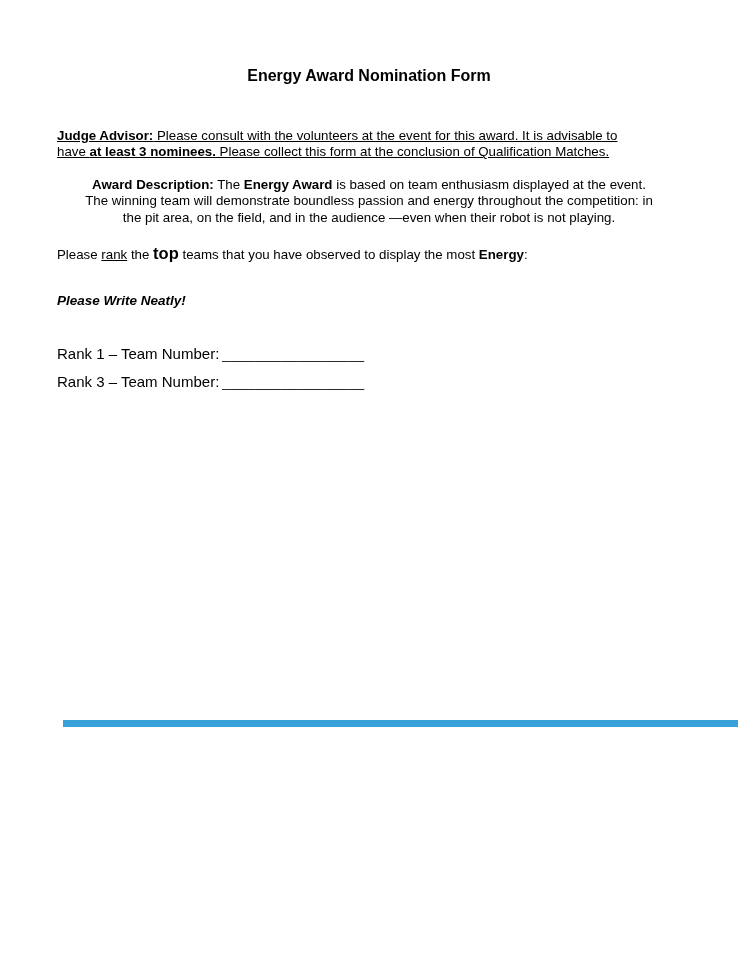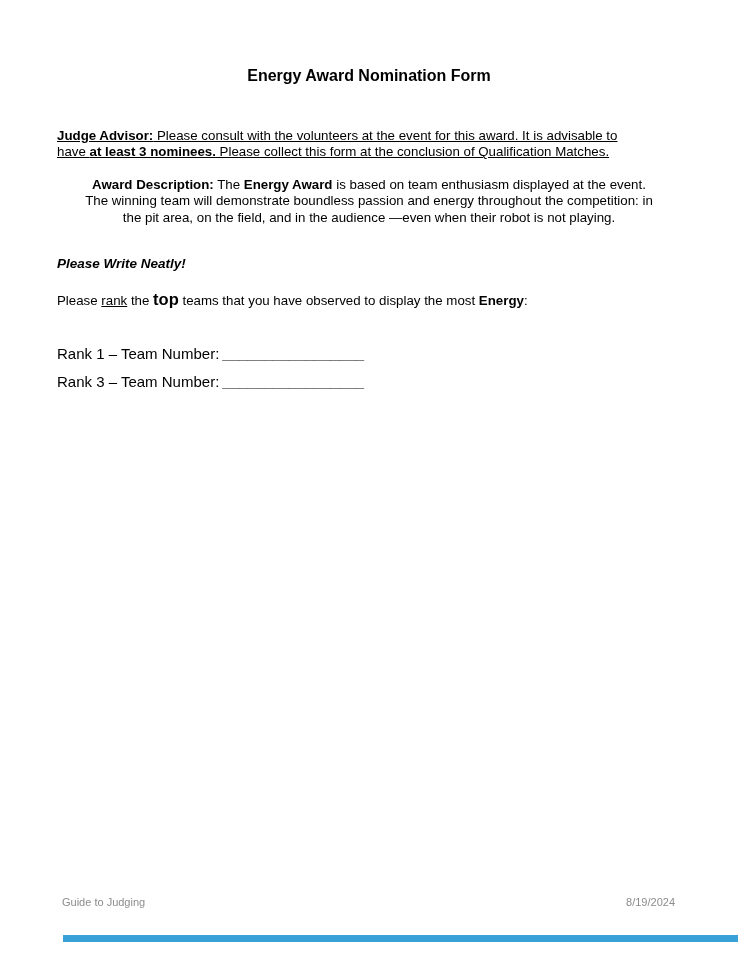--- a/index.html
+++ b/index.html
@@ -1,19 +1,19 @@
 <!DOCTYPE html>
 <html><head>
 <meta charset="utf-8">
 <style>
   html, body { margin: 0; padding: 0; background: #ffffff; }
   .page {
     position: relative;
     width: 738px;
-    height: 942px;
+    height: 727px;
     background: #ffffff;
     font-family: "Liberation Sans", sans-serif;
     color: #000000;
     overflow: hidden;
   }
   .content { padding: 66px 57px 0 57px; }
   .title {
     margin: 0;
     font-size: 16px;
     line-height: 20px;
@@ -33,21 +33,21 @@
   .u   { text-decoration: underline; }
   .big { font-weight: 700; font-size: 16.5px; }
   .neatly {
     margin-top: 30px;
     font-size: 13.5px;
     font-weight: 700;
     font-style: italic;
   }
   .ranks { margin-top: 31px; font-size: 15px; }
   .rank-row { line-height: 27.2px; white-space: pre; }
-  .rank-blank { margin-left: 3px; color: #1a1a1a; font-weight: bold; }
+  .rank-blank { margin-left: 3px; color: #1a1a1a; }
   .footer-left, .footer-right {
     position: absolute;
     top: 896px;
     font-size: 11px;
     color: #8c8c8c;
   }
   .footer-left  { left: 62px; }
   .footer-right { right: 63px; padding-left: 24px; }
   .next-page-edge {
     position: absolute;
@@ -65,23 +65,23 @@
 
     <h1 class="title">Energy Award Nomination Form</h1>
 
     <p class="para p1"><span class="b">Judge Advisor:</span><span> Please consult with the volunteers at the event for this award. It is advisable to
 have </span><span class="b">at least 3 nominees.</span><span> Please collect this form at the conclusion of Qualification Matches.</span></p>
 
     <p class="para p2"><span class="b">Award Description:</span><span> The </span><span class="b">Energy Award</span><span> is based on team enthusiasm displayed at the event.
 The winning team will demonstrate boundless passion and energy throughout the competition: in
 the pit area, on the field, and in the audience —even when their robot is not playing.</span></p>
 
+    <p class="para p3"><span>Please </span><span class="u">rank</span><span> the </span><span class="big">top</span><span> teams that you have observed to display the most </span><span class="b">Energy</span><span>:</span></p>
+
     <p class="para neatly">Please Write Neatly!</p>
-
-    <p class="para p3"><span>Please </span><span class="u">rank</span><span> the </span><span class="big">top</span><span> teams that you have observed to display the most </span><span class="b">Energy</span><span>:</span></p>
 
     <div class="ranks">
       <div class="rank-row"><span>Rank 1 – Team Number:</span><span class="rank-blank">_________________</span></div>
       <div class="rank-row"><span>Rank 3 – Team Number:</span><span class="rank-blank">_________________</span></div>
     </div>
 
   </div>
 
   <div class="footer-left">Guide to Judging</div>
 

